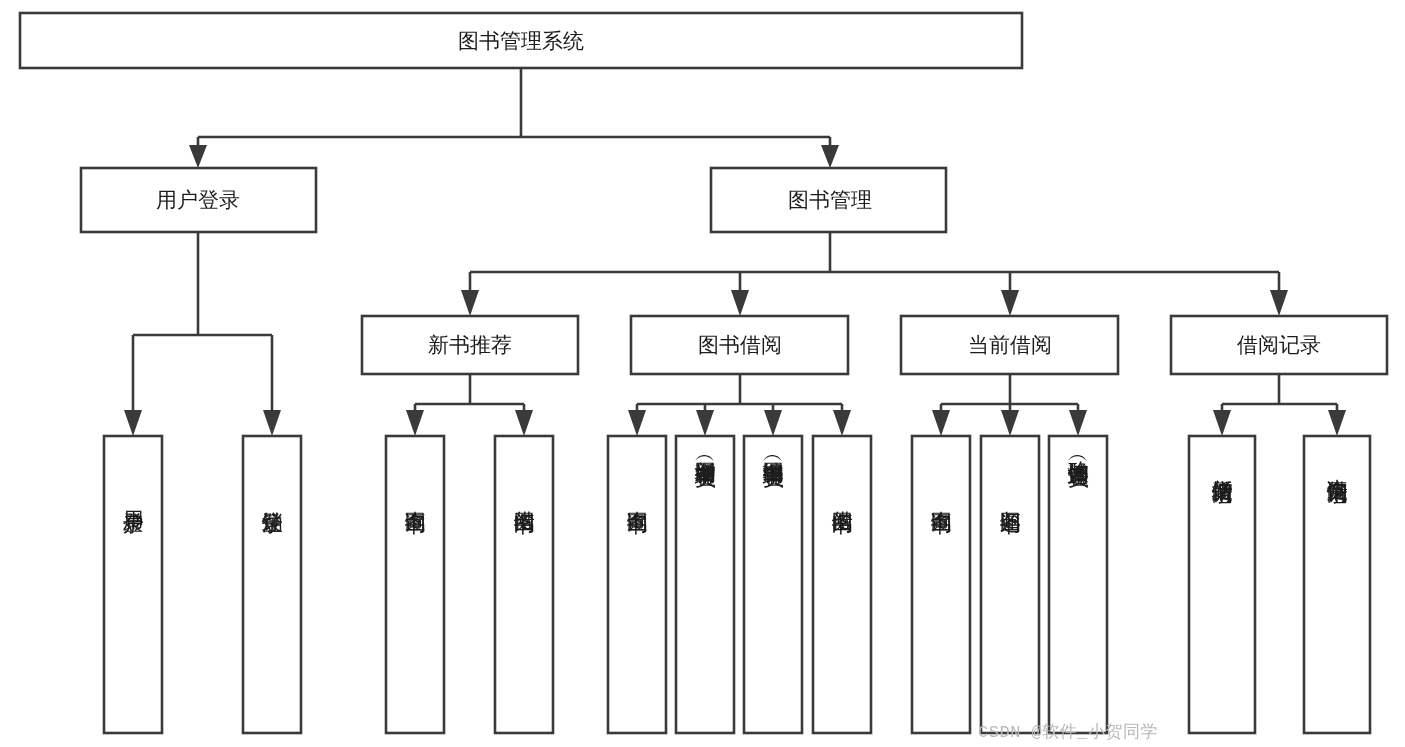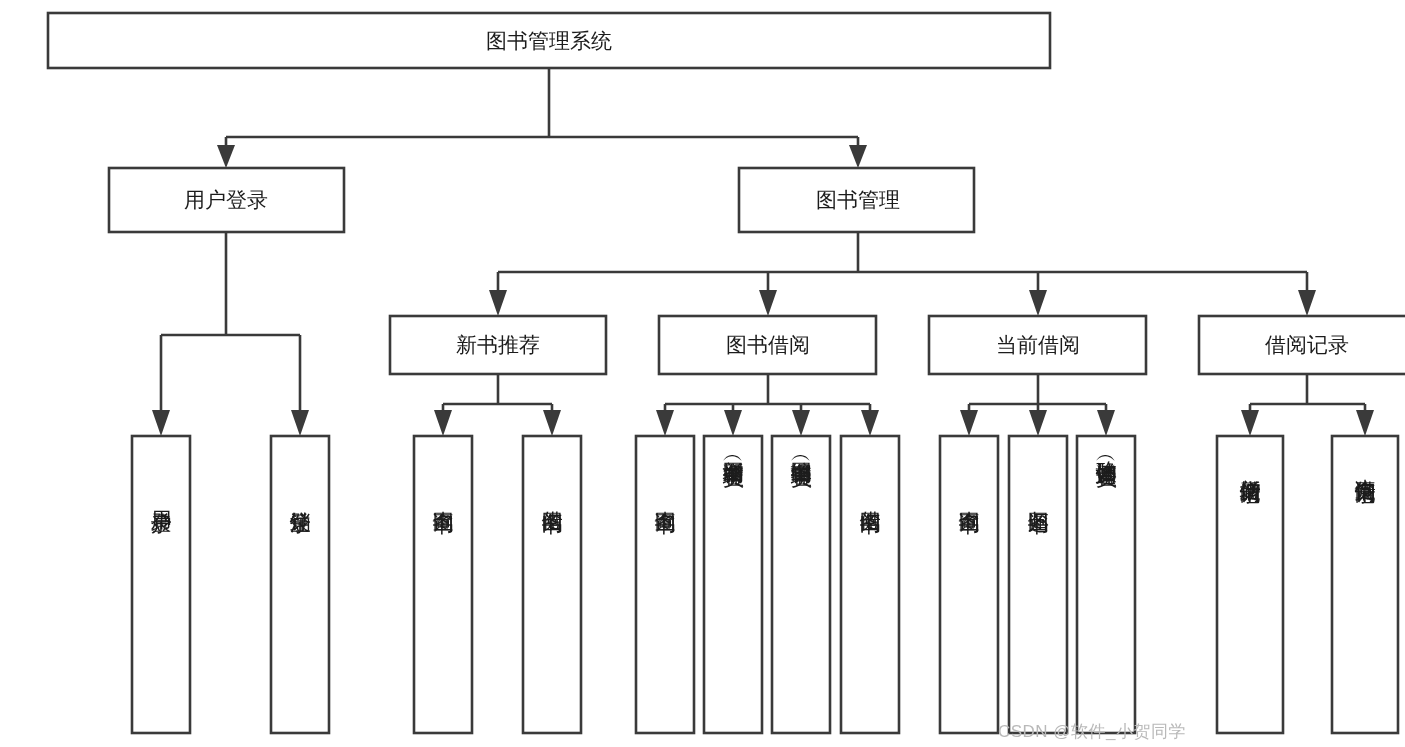--- a/index.html
+++ b/index.html
@@ -11,21 +11,20 @@
     width: 1405px;
     height: 747px;
     font-family: "DejaVu Sans", "Liberation Sans", sans-serif;
     overflow: hidden;
     position: relative;
   }
   #diagram-root {
     position: relative;
     width: 1168px;
     height: 747px;
-    margin-left: 28px;
   }
   svg.flow {
     position: absolute;
     left: 0;
     top: 0;
     width: 1405px;
     height: 747px;
   }
   .node-rect {
     fill: #ffffff;
@@ -63,21 +62,21 @@
     font-size: 21px;
     line-height: 1.08;
     color: #1c1c1c;
     letter-spacing: 1px;
     white-space: nowrap;
   }
   .watermark {
     position: absolute;
     right: 10px;
     bottom: 4px;
-    font-family: Liberation Sans, sans-serif;
+    font-family: Liberation Mono, monospace;
     font-size: 17px;
     color: #b9b9b9;
     letter-spacing: 0.5px;
     white-space: nowrap;
   }
 </style>
 </head>
 <body>
 
 <div id="diagram-root">

